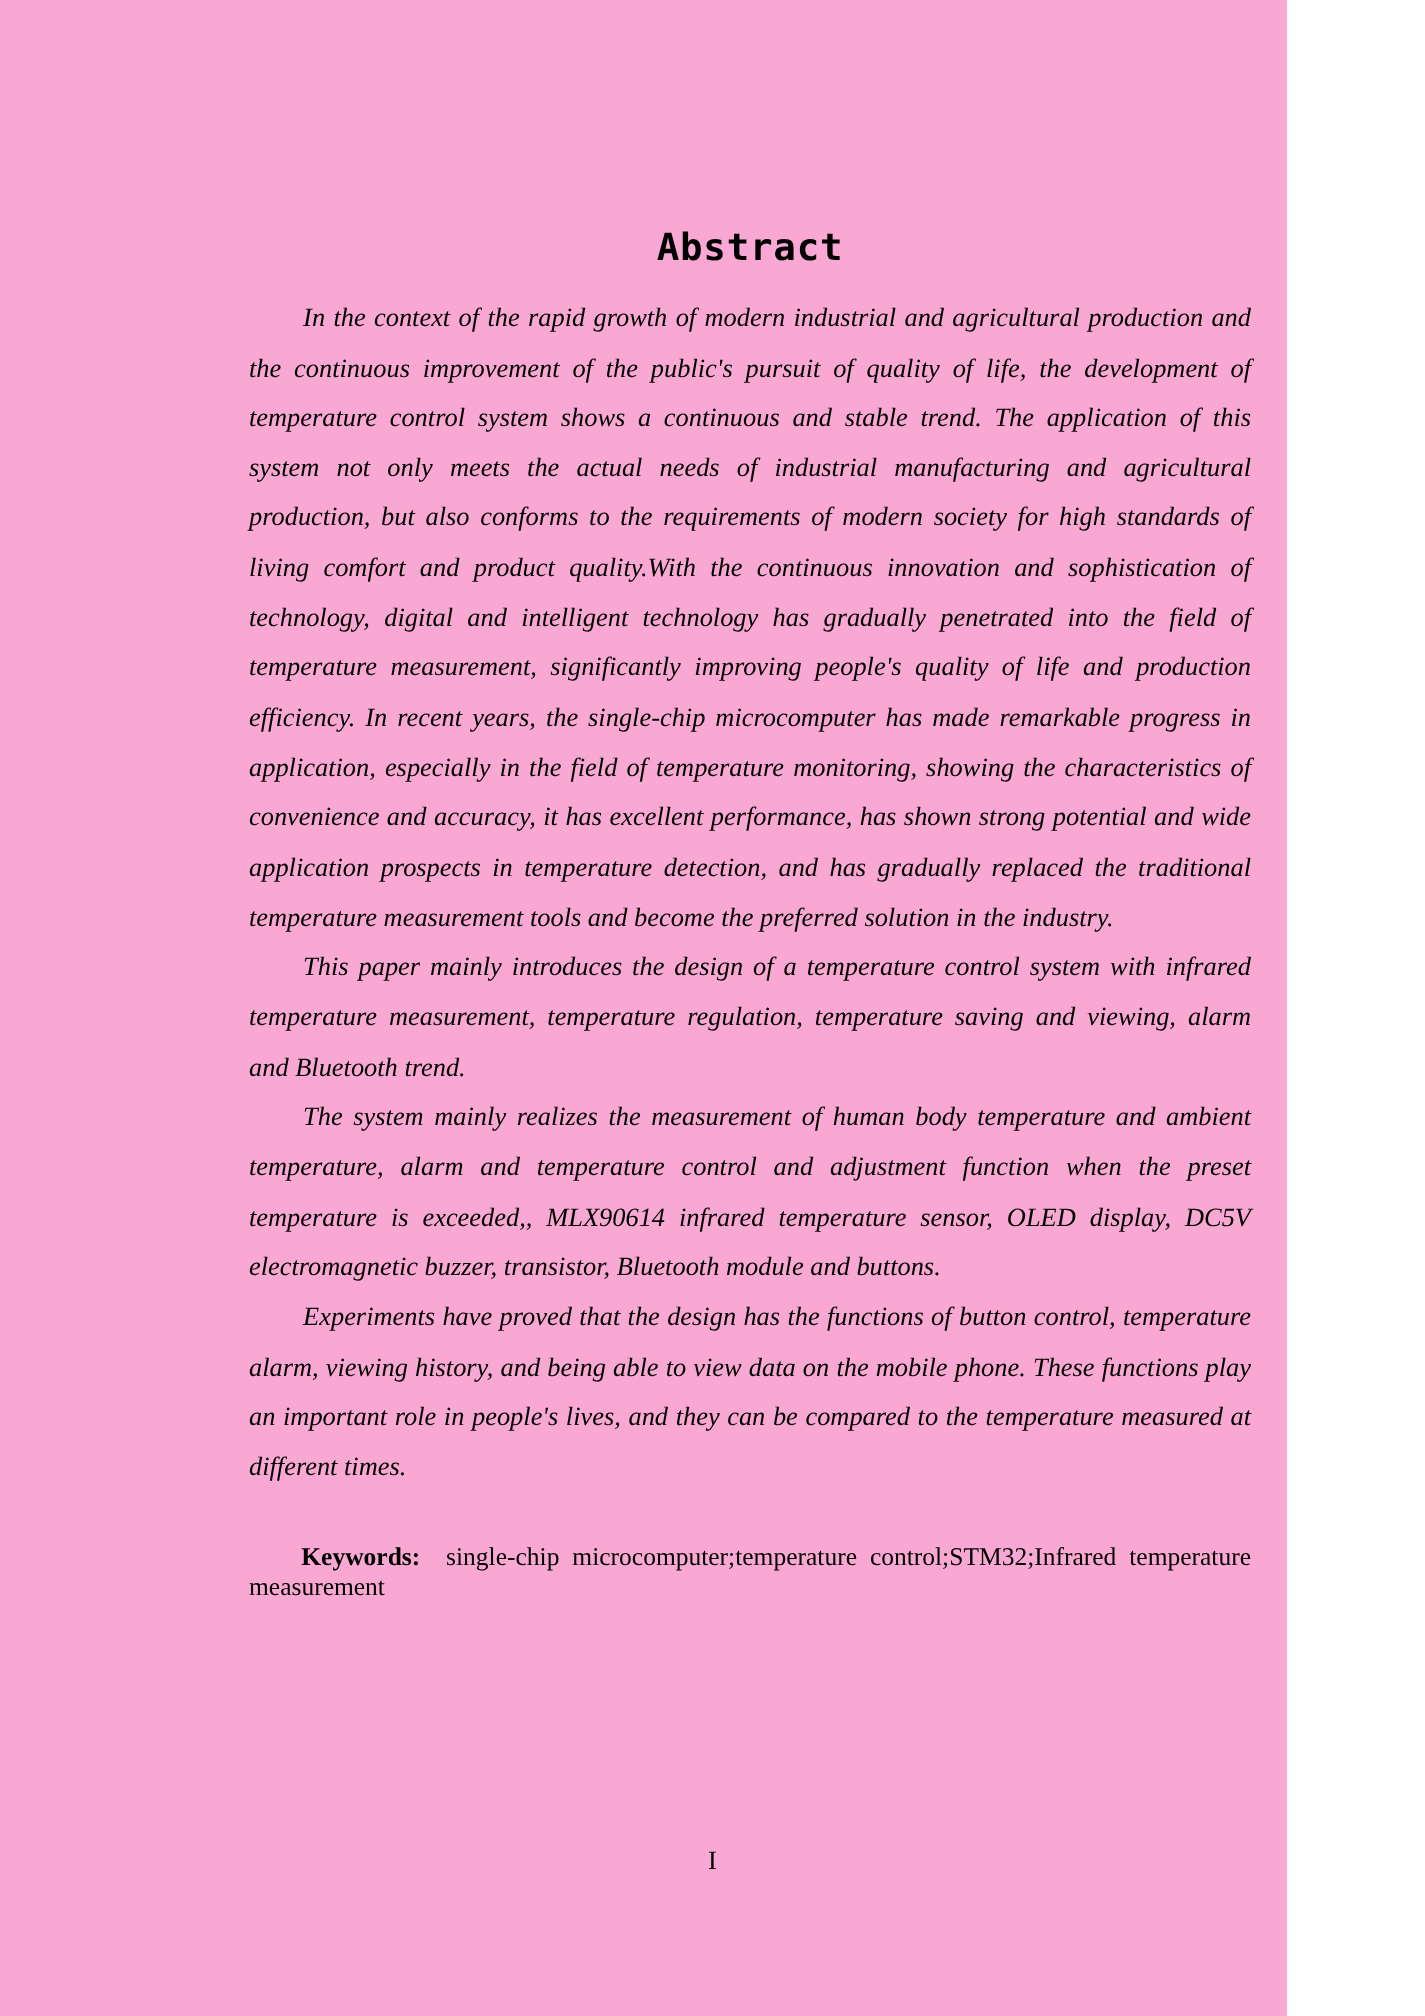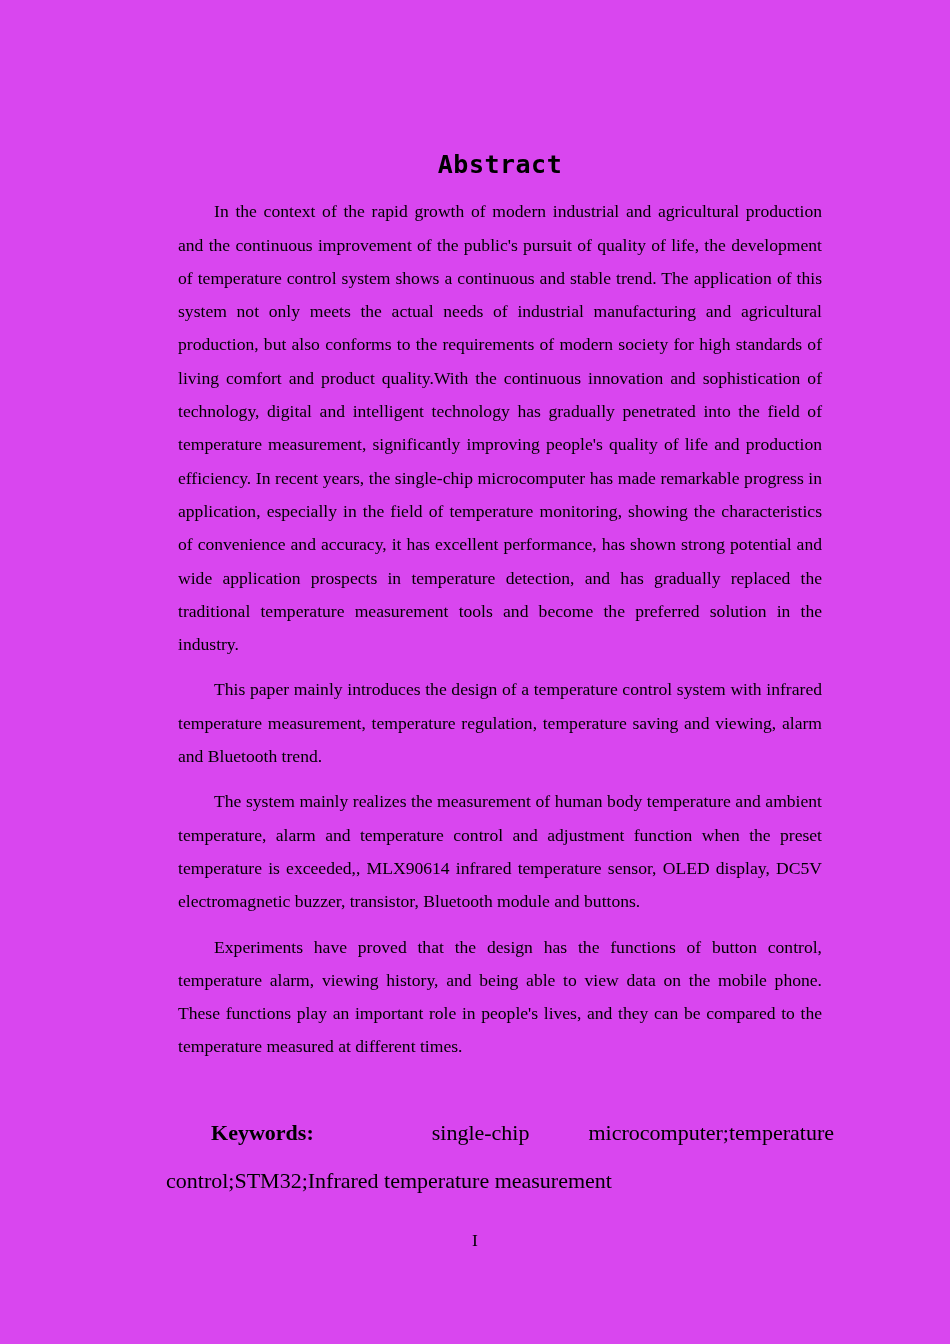--- a/index.html
+++ b/index.html
@@ -13,23 +13,23 @@
     position: relative;
     font-family: "Liberation Serif", "DejaVu Serif", serif;
     color: #000000;
     overflow: hidden;
   }
 
   .page {
     position: absolute;
     left: 0;
     top: 0;
-    width: 950px;
+    width: 858px;
     height: 1344px;
-    background: #d946ef;
+    background: #f9a8d4;
   }
 
   .content {
     position: absolute;
     left: 166px;
     top: 148px;
     width: 668px;
   }
 
   .doc-title {
@@ -42,36 +42,37 @@
     margin: 0 0 8px 0;
     padding: 0;
     color: #000;
   }
 
   .body-block {
     margin-top: 14px;
   }
 
   p.para {
-    margin: 12px;
+    margin: 0;
     padding: 0;
     font-size: 17.6px;
     line-height: 33.3px;
     text-align: justify;
     text-justify: inter-word;
     text-indent: 2.05em;
     color: #000;
     hyphens: none;
+    font-style: italic;
   }
 
   p.keywords {
     margin: 0;
     padding: 0;
-    font-size: 22px;
-    line-height: 48px;
+    font-size: 17px;
+    line-height: 20px;
     text-align: justify;
     text-justify: inter-word;
     text-indent: 2.05em;
     color: #000;
   }
 
   .kw-label {
     font-weight: bold;
   }
 

